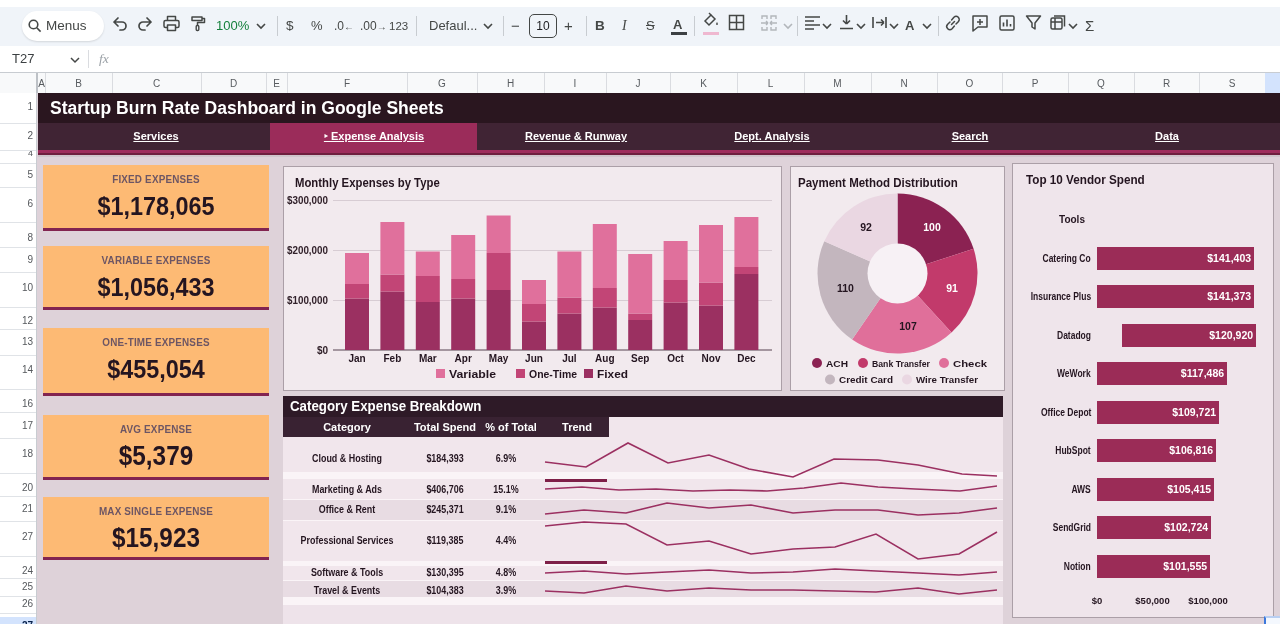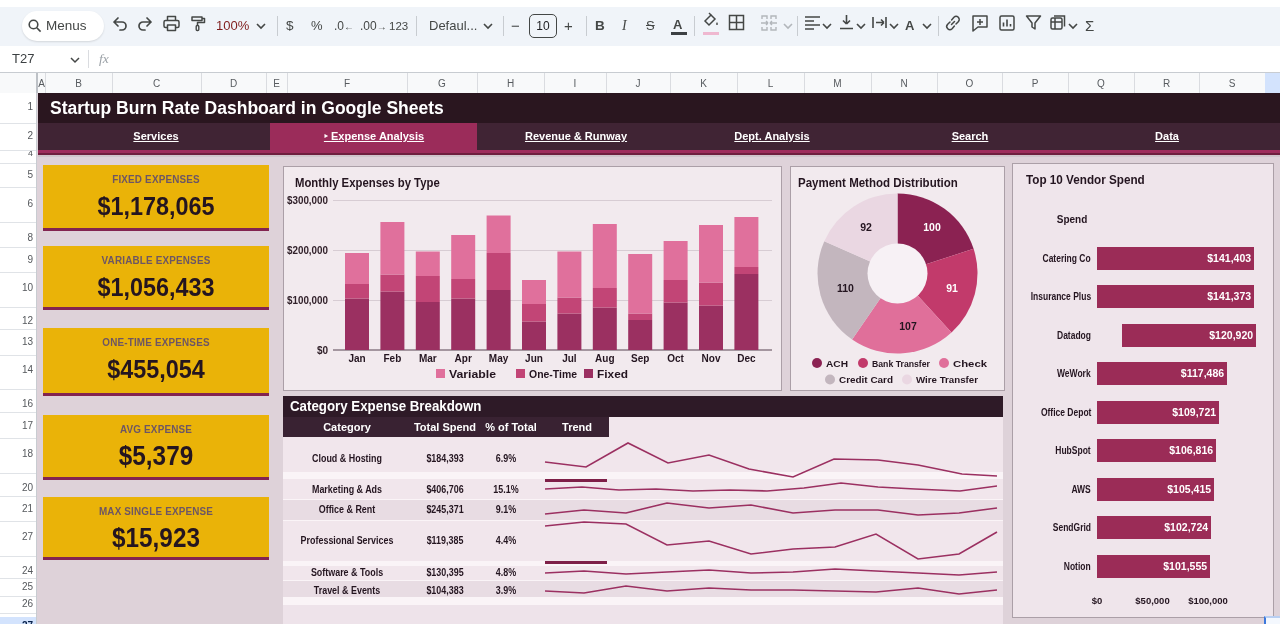--- a/index.html
+++ b/index.html
@@ -5,21 +5,21 @@
   html,body{margin:0;padding:0;}
   body{width:1280px;height:624px;overflow:hidden;font-family:"Liberation Sans",sans-serif;background:#fff;}
   .abs{position:absolute;}
   #root{position:relative;width:1280px;height:624px;}
   .ic{position:absolute;top:14px;}
   .div{position:absolute;top:16px;width:1px;height:20px;background:#c8ccd1;}
   .colhdr{position:absolute;top:0;height:21px;line-height:21px;text-align:center;font-size:10px;color:#575b5f;border-right:1px solid #dadce0;}
   .rowline{position:absolute;left:0;width:36px;height:1px;background:#e0e3e7;}
   .rownum{position:absolute;left:0;width:33px;text-align:right;font-size:10px;color:#55585c;}
   .tab{position:absolute;top:30px;height:27px;line-height:27px;color:#fff;font-weight:bold;font-size:11px;text-decoration:underline;text-align:center;}
-  .card{position:absolute;left:43px;width:226px;background:#eab308;border-bottom:3px solid #822450;text-align:center;}
+  .card{position:absolute;left:43px;width:226px;background:#fdba74;border-bottom:3px solid #822450;text-align:center;}
   .cardlab{font-size:10.5px;font-weight:bold;color:#6d5664;letter-spacing:.2px;margin-top:8px;transform:scaleX(.94);}
   .cardval{font-size:26px;font-weight:bold;color:#241520;margin-top:6px;transform:scaleX(.9);}
   .panel{position:absolute;background:#f2eaee;border:1px solid #ab9fa7;}
   .vbar{position:absolute;height:23px;background:#9b2c57;color:#fff;font-weight:bold;font-size:10.5px;text-align:right;line-height:23px;}
   .vlab{position:absolute;right:189px;height:23px;line-height:23px;font-size:10px;font-weight:bold;color:#241520;white-space:nowrap;transform:scaleX(.85);transform-origin:right;}
   .trow{position:absolute;left:283px;width:720px;}
   .ttxt{position:absolute;font-weight:bold;font-size:10.5px;color:#241520;white-space:nowrap;transform:scaleX(.85);}
 </style>
 </head>
 <body>
@@ -41,21 +41,21 @@
       <path d="M15 8 L11 4 M15 8 L11 12 M15 8 h-8 a4 4 0 0 0 0 8 h2" fill="none" stroke="#444746" stroke-width="1.7" stroke-linecap="round" stroke-linejoin="round"></path>
     </svg>
   <svg class="ic" style="left:162px" width="19" height="19" viewBox="0 0 19 19">
       <path d="M5.5 6 V2.5 h8 V6 M5.5 13.5 h-2 a1.5 1.5 0 0 1 -1.5 -1.5 v-4 a1.5 1.5 0 0 1 1.5-1.5 h12 a1.5 1.5 0 0 1 1.5 1.5 v4 a1.5 1.5 0 0 1 -1.5 1.5 h-2 M5.5 11 h8 v5.5 h-8 z" fill="none" stroke="#444746" stroke-width="1.5" stroke-linejoin="round"></path>
     </svg>
   <svg class="ic" style="left:188px" width="19" height="19" viewBox="0 0 19 19">
       <path d="M4 3 h10 v3.5 h-10 z M14 4.5 h2.5 v4 h-7 v2.5" fill="none" stroke="#444746" stroke-width="1.5" stroke-linejoin="round"></path>
       <rect x="8.2" y="11.5" width="2.6" height="5" rx="1" fill="none" stroke="#444746" stroke-width="1.4"></rect>
     </svg>
 
-  <div class="abs" style="left:216px;top:12px;height:28px;line-height:28px;font-size:13px;color:#7f1d1d;">100%</div>
+  <div class="abs" style="left:216px;top:12px;height:28px;line-height:28px;font-size:13px;color:#15803d;">100%</div>
   <svg class="abs" style="left:256px;top:22px" width="10" height="8" viewBox="0 0 10 8">
       <path d="M1 2 L5 6 L9 2" fill="none" stroke="#444746" stroke-width="1.6"></path>
     </svg>
   <div class="div" style="left:277px"></div>
 
   <div class="abs" style="left:286px;top:12px;height:28px;line-height:28px;font-size:13.5px;color:#444746;">$</div>
   <div class="abs" style="left:311px;top:12px;height:28px;line-height:28px;font-size:13px;color:#444746;">%</div>
   <div class="abs" style="left:334px;top:12px;height:28px;line-height:28px;font-size:12px;color:#444746;">.0<span style="font-size:10px;">←</span></div>
   <div class="abs" style="left:360px;top:12px;height:28px;line-height:28px;font-size:12px;color:#444746;">.00<span style="font-size:10px;">→</span></div>
   <div class="abs" style="left:389px;top:12px;height:28px;line-height:28px;font-size:11.5px;color:#444746;">123</div>
@@ -402,21 +402,21 @@
       <polyline points="5,77 44,73 86,76 127,66 169,71 211,68 253,76 295,73 338,73 378,78 419,76 457,71" fill="none" stroke="#9b3061" stroke-width="1.6"></polyline>
       <polyline points="5,89 44,85 86,87 127,108 169,104 211,117 253,112 295,110 336,97 378,122 419,117 457,95" fill="none" stroke="#9b3061" stroke-width="1.6"></polyline>
       <polyline points="5,136 44,134 86,137 127,135 169,133 211,136 253,135 295,132 336,134 378,136 419,138 457,135" fill="none" stroke="#9b3061" stroke-width="1.6"></polyline>
       <polyline points="5,154 44,156 86,149 127,154 169,151 211,153 253,153 295,154 336,155 378,151 419,157 457,153" fill="none" stroke="#9b3061" stroke-width="1.6"></polyline>
       <line x1="5" y1="43.5" x2="67" y2="43.5" stroke="#7e1f48" stroke-width="3"></line>
       <line x1="5" y1="125.5" x2="67" y2="125.5" stroke="#7e1f48" stroke-width="3"></line>
     </svg>
 
   <div class="panel" style="left:1012px;top:163px;width:260px;height:453px;background:#efe5eb;"></div>
   <div class="abs" style="left:1026px;top:172px;font-size:13px;font-weight:bold;color:#241520;transform:scaleX(.9);transform-origin:left;">Top 10 Vendor Spend</div>
-  <div class="abs" style="left:1040px;top:214px;width:64px;text-align:center;font-size:10px;font-weight:bold;color:#241520;">Spend</div>
+  <div class="abs" style="left:1040px;top:214px;width:64px;text-align:center;font-size:10px;font-weight:bold;color:#241520;">Tools</div>
 
   <div class="vlab" style="top:247px;">Catering Co</div>
   <div class="vlab" style="top:285px;">Insurance Plus</div>
   <div class="vlab" style="top:324px;">Datadog</div>
   <div class="vlab" style="top:362px;">WeWork</div>
   <div class="vlab" style="top:401px;">Office Depot</div>
   <div class="vlab" style="top:439px;">HubSpot</div>
   <div class="vlab" style="top:478px;">AWS</div>
   <div class="vlab" style="top:516px;">SendGrid</div>
   <div class="vlab" style="top:555px;">Notion</div>

